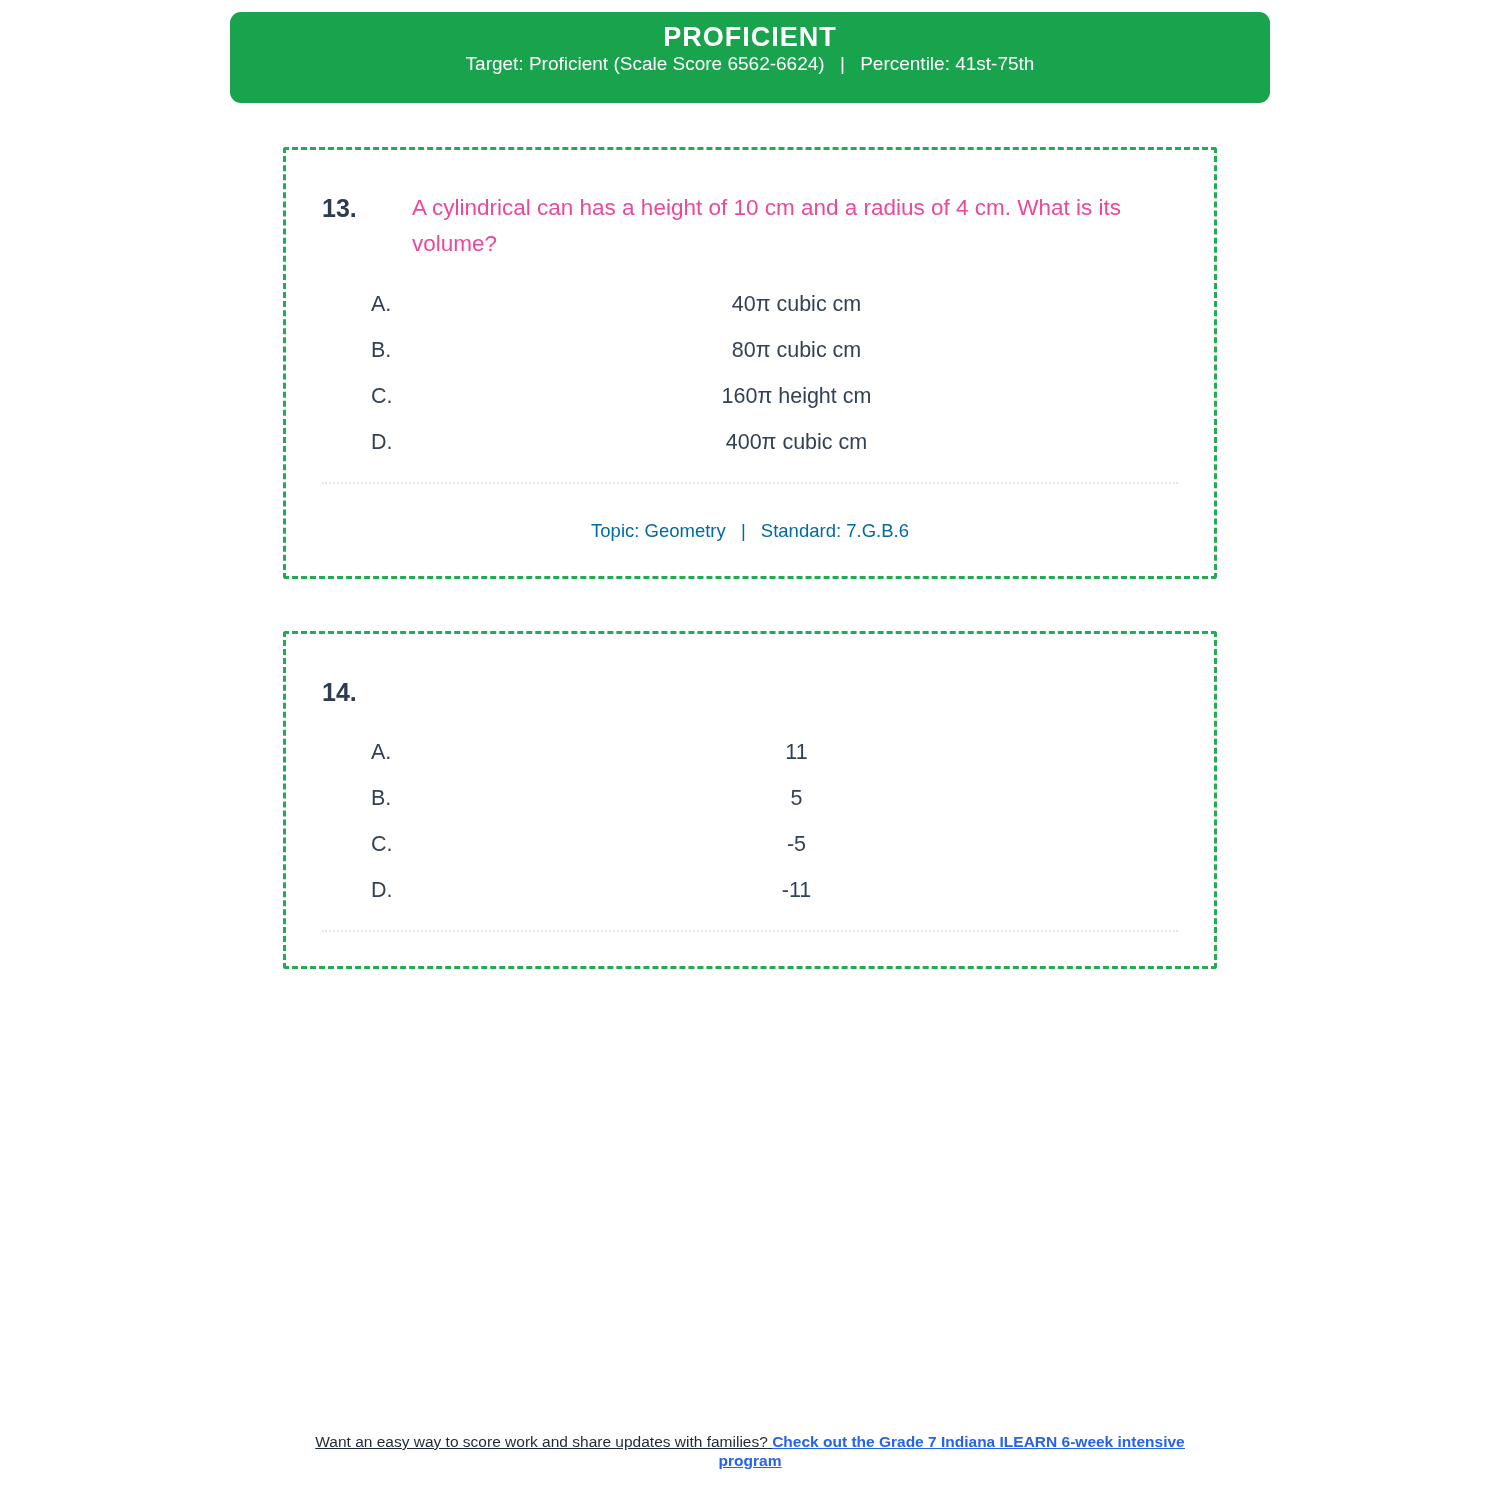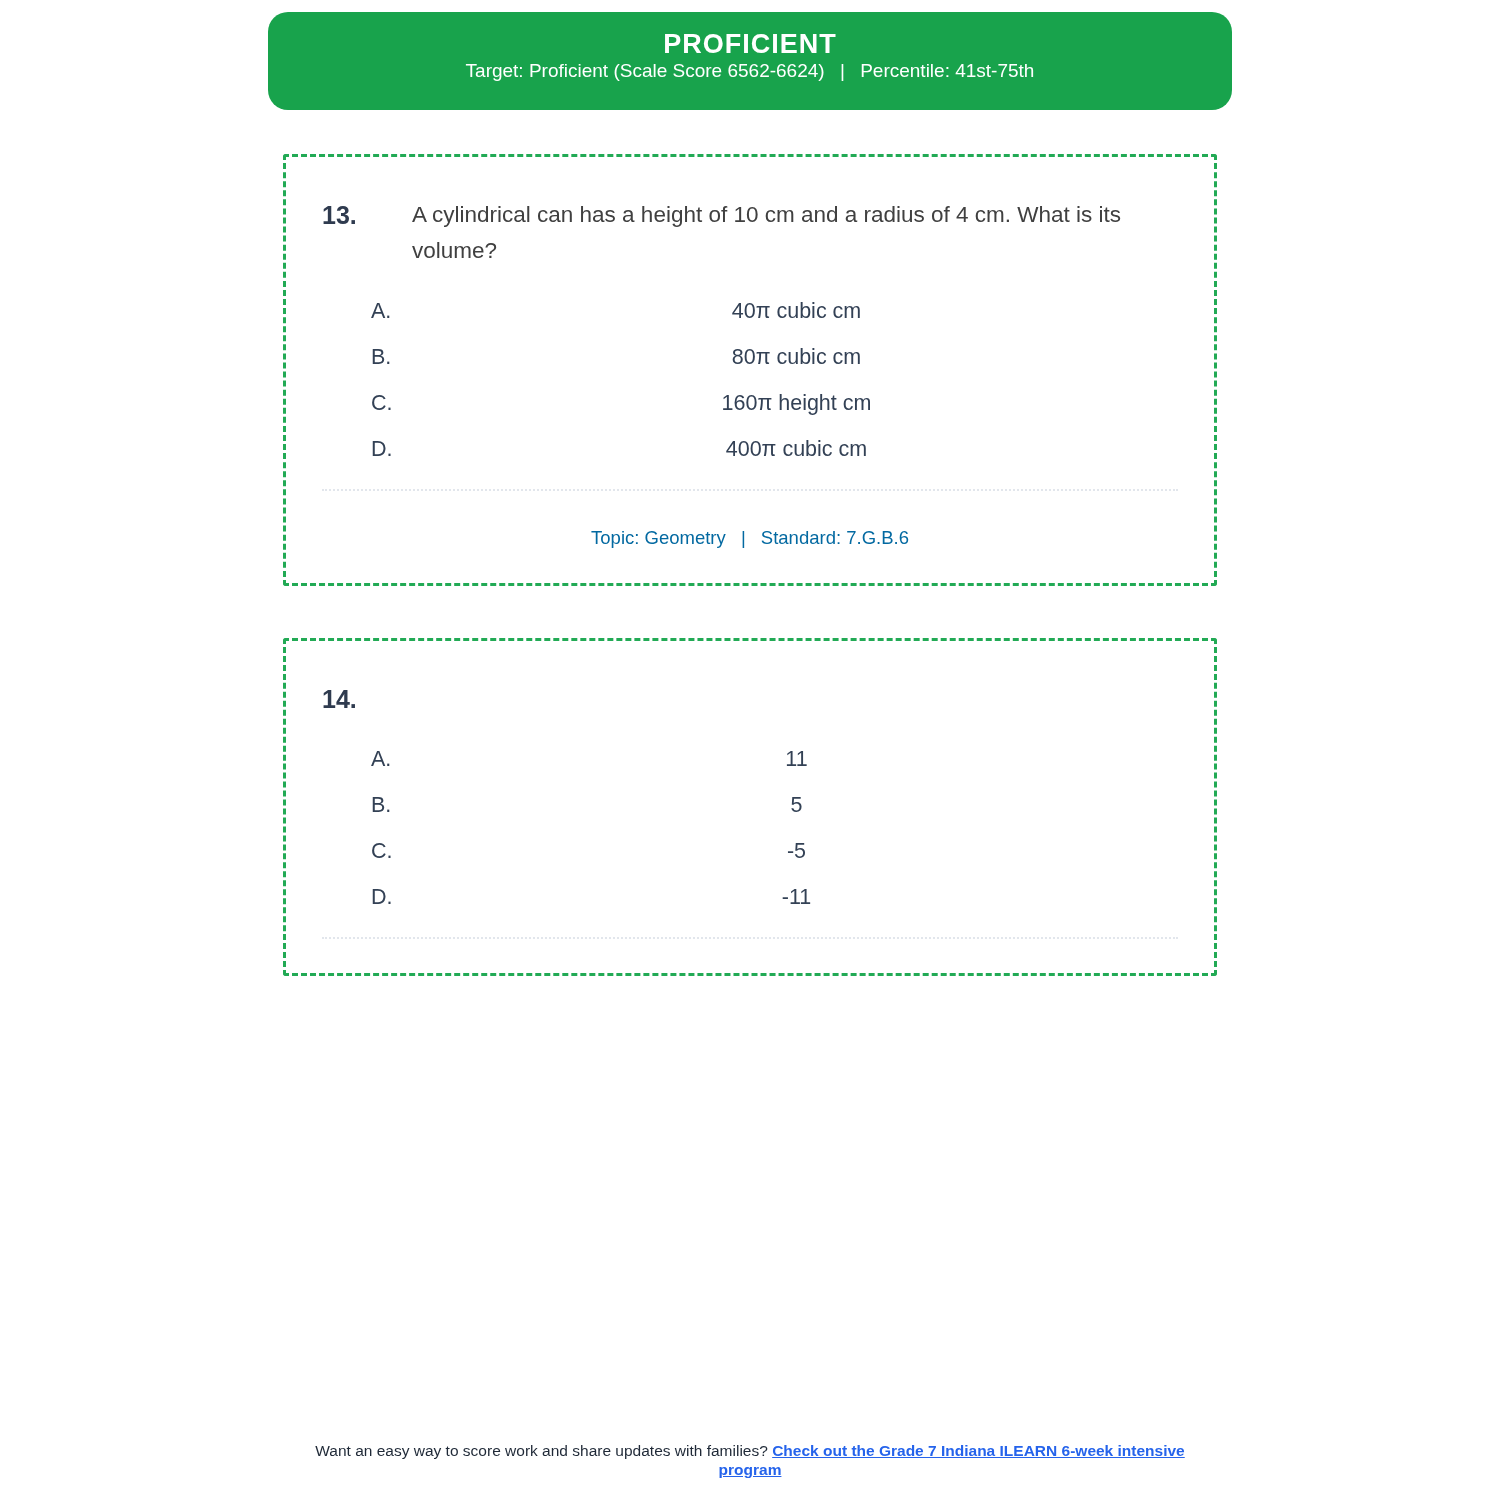--- a/index.html
+++ b/index.html
@@ -10,25 +10,25 @@
     color: #334155;
   }
   .page {
     position: relative;
     width: 1500px; height: 1500px;
     overflow: hidden;
   }
 
   
   .banner {
-    width: 964px;
+    width: 1040px;
     margin: 12px auto 0 auto;
     background: #18a34c;
-    border-radius: 20px;
-    padding: 17px 20px 28px 20px;
+    border-radius: 11px;
+    padding: 10px 20px 28px 20px;
     text-align: center;
   }
   .banner-title {
     color: #ffffff;
     font-size: 27px;
     font-weight: bold;
     letter-spacing: 1px;
   }
   .banner-subtitle {
     color: #ffffff;
@@ -52,21 +52,21 @@
     flex: 0 0 90px;
     font-size: 25px;
     font-weight: bold;
     color: #2f3b4f;
     line-height: 36px;
   }
   .q-text {
     flex: 1;
     font-size: 22.5px;
     line-height: 36px;
-    color: #404040;
+    color: #ec4899;
   }
 
   .options {
     list-style: none;
     margin-top: 28px;
     padding-left: 49px;
   }
   .option {
     display: flex;
     line-height: 28px;
@@ -94,22 +94,23 @@
   .page-footer {
     position: absolute;
     left: 0; right: 0;
     bottom: 18px;
     text-align: center;
     font-size: 15.5px;
     color: #1f2937;
   }
   .footer-inner {
     max-width: 930px;
-    margin: 3px auto;
+    margin: 12px auto;
     line-height: 19px;
+    text-decoration: underline;
   }
   .promo-link {
     color: #2563eb;
     font-weight: bold;
     text-decoration: underline;
   }
 </style>
 </head>
 <body>
 

